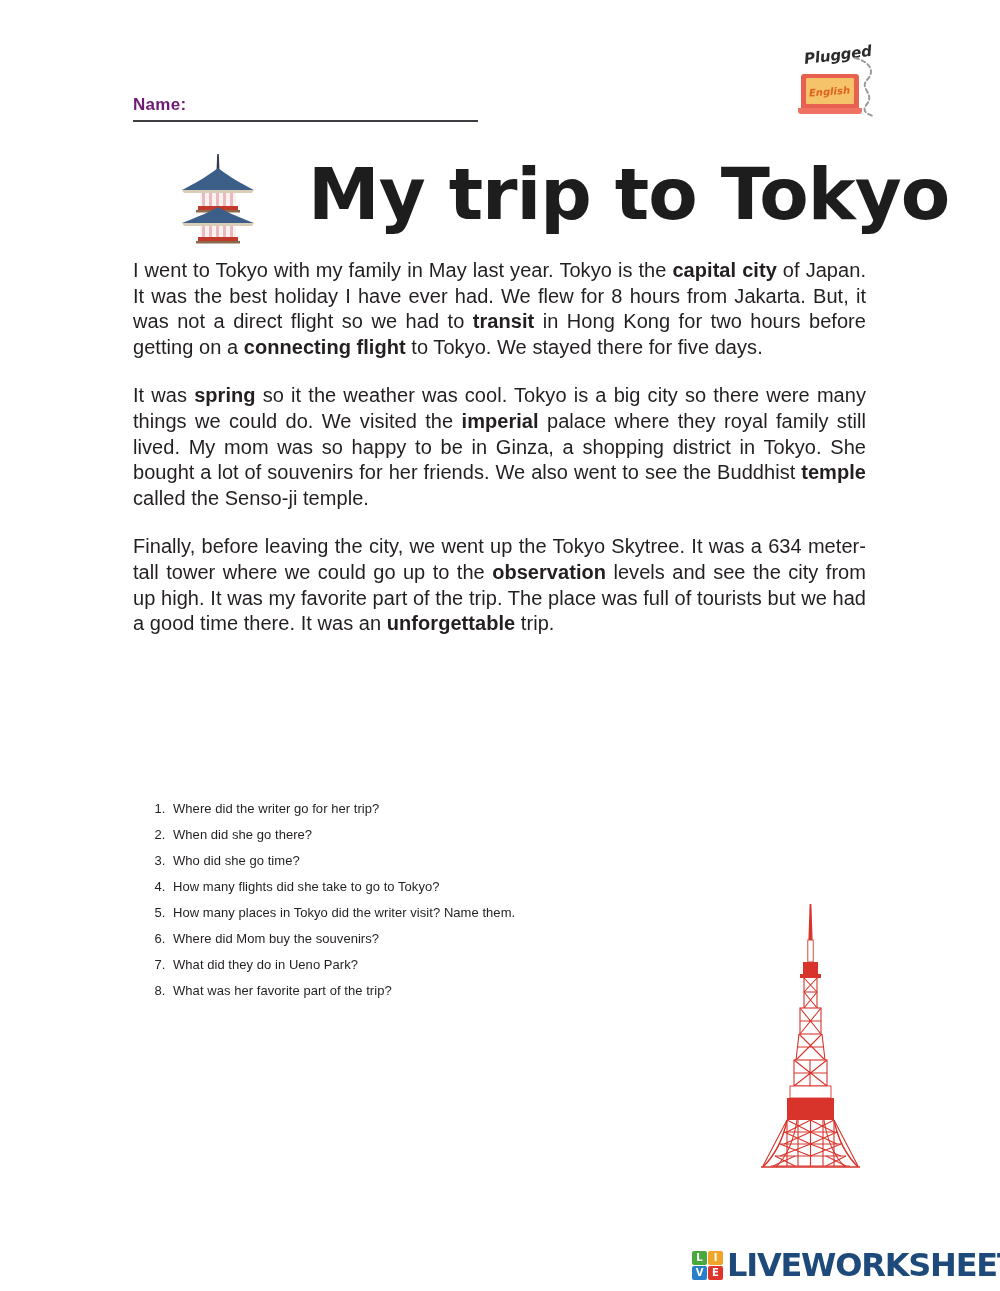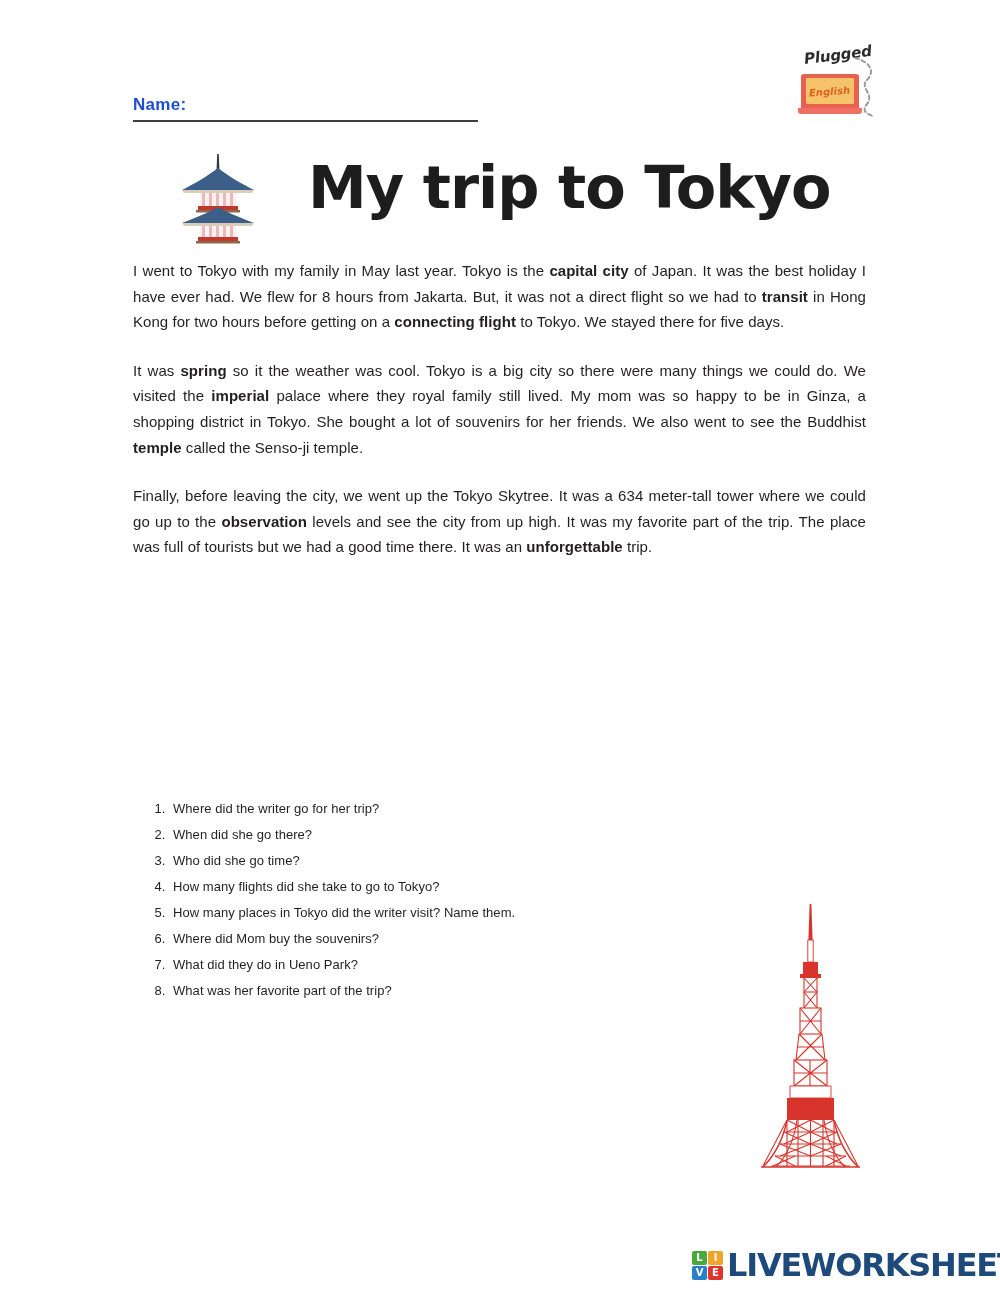--- a/index.html
+++ b/index.html
@@ -27,21 +27,21 @@
   .name-row {
     position: absolute;
     left: 133px;
     top: 95px;
     width: 345px;
   }
   .name-label {
     font-size: 17px;
     font-weight: 700;
     letter-spacing: .3px;
-    color: #1d4ed8;
+    color: #701a75;
     display: block;
     padding-bottom: 5px;
   }
   .name-rule {
     display: block;
     height: 2px;
     background: #3f3f43;
     width: 100%;
   }
 
@@ -119,38 +119,38 @@
     left: 37px;
     top: 0px;
     width: 96px;
     height: 100px;
   }
   .worksheet-title {
     position: absolute;
     left: 175px;
     top: 6px;
     font-family: "DejaVu Sans", sans-serif;
-    font-size: 59px;
+    font-size: 72px;
     font-weight: 700;
     color: #1d1d1d;
     letter-spacing: -1px;
     line-height: 1;
     white-space: nowrap;
   }
 
   
   .passage {
     position: absolute;
     left: 133px;
     top: 258px;
     width: 733px;
   }
   .passage p {
     margin: 0 0 23px 0;
-    font-size: 15px;
+    font-size: 20px;
     line-height: 25.6px;
     text-align: justify;
     color: #231f20;
     letter-spacing: 0.05px;
   }
   .passage p:last-child { margin-bottom: 0; }
   .passage b { font-weight: 700; }
 
   
   .questions {

